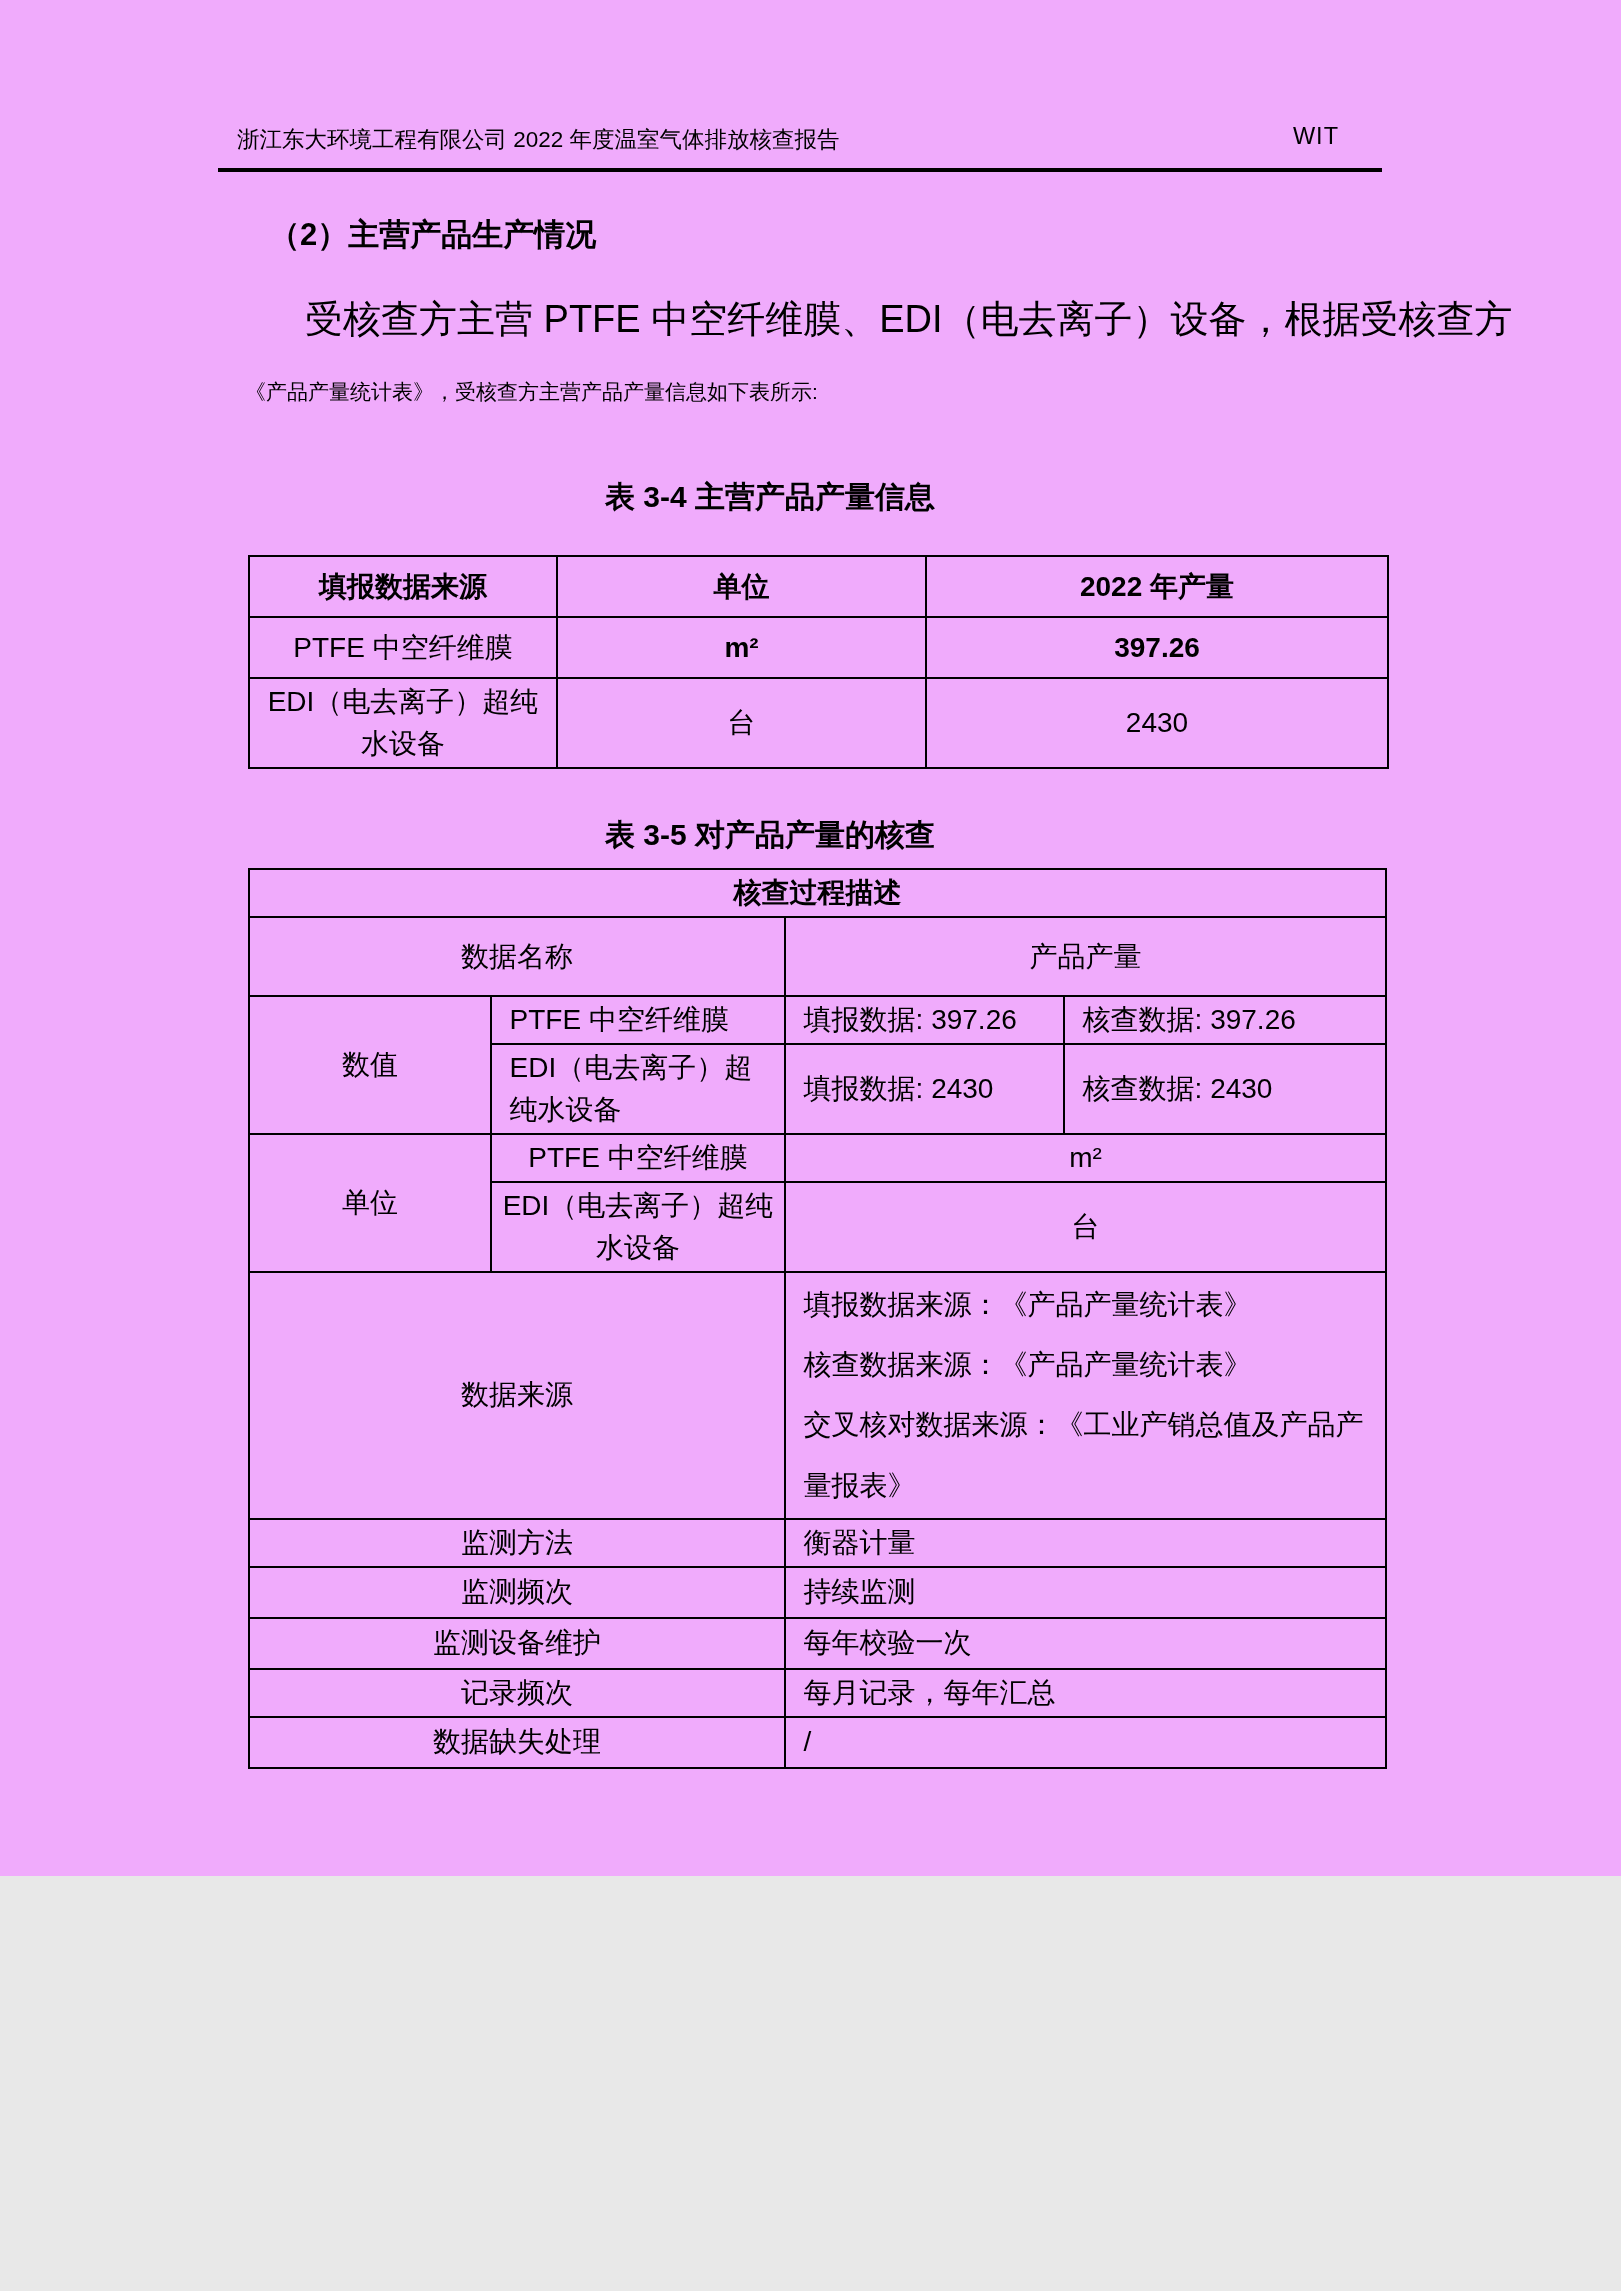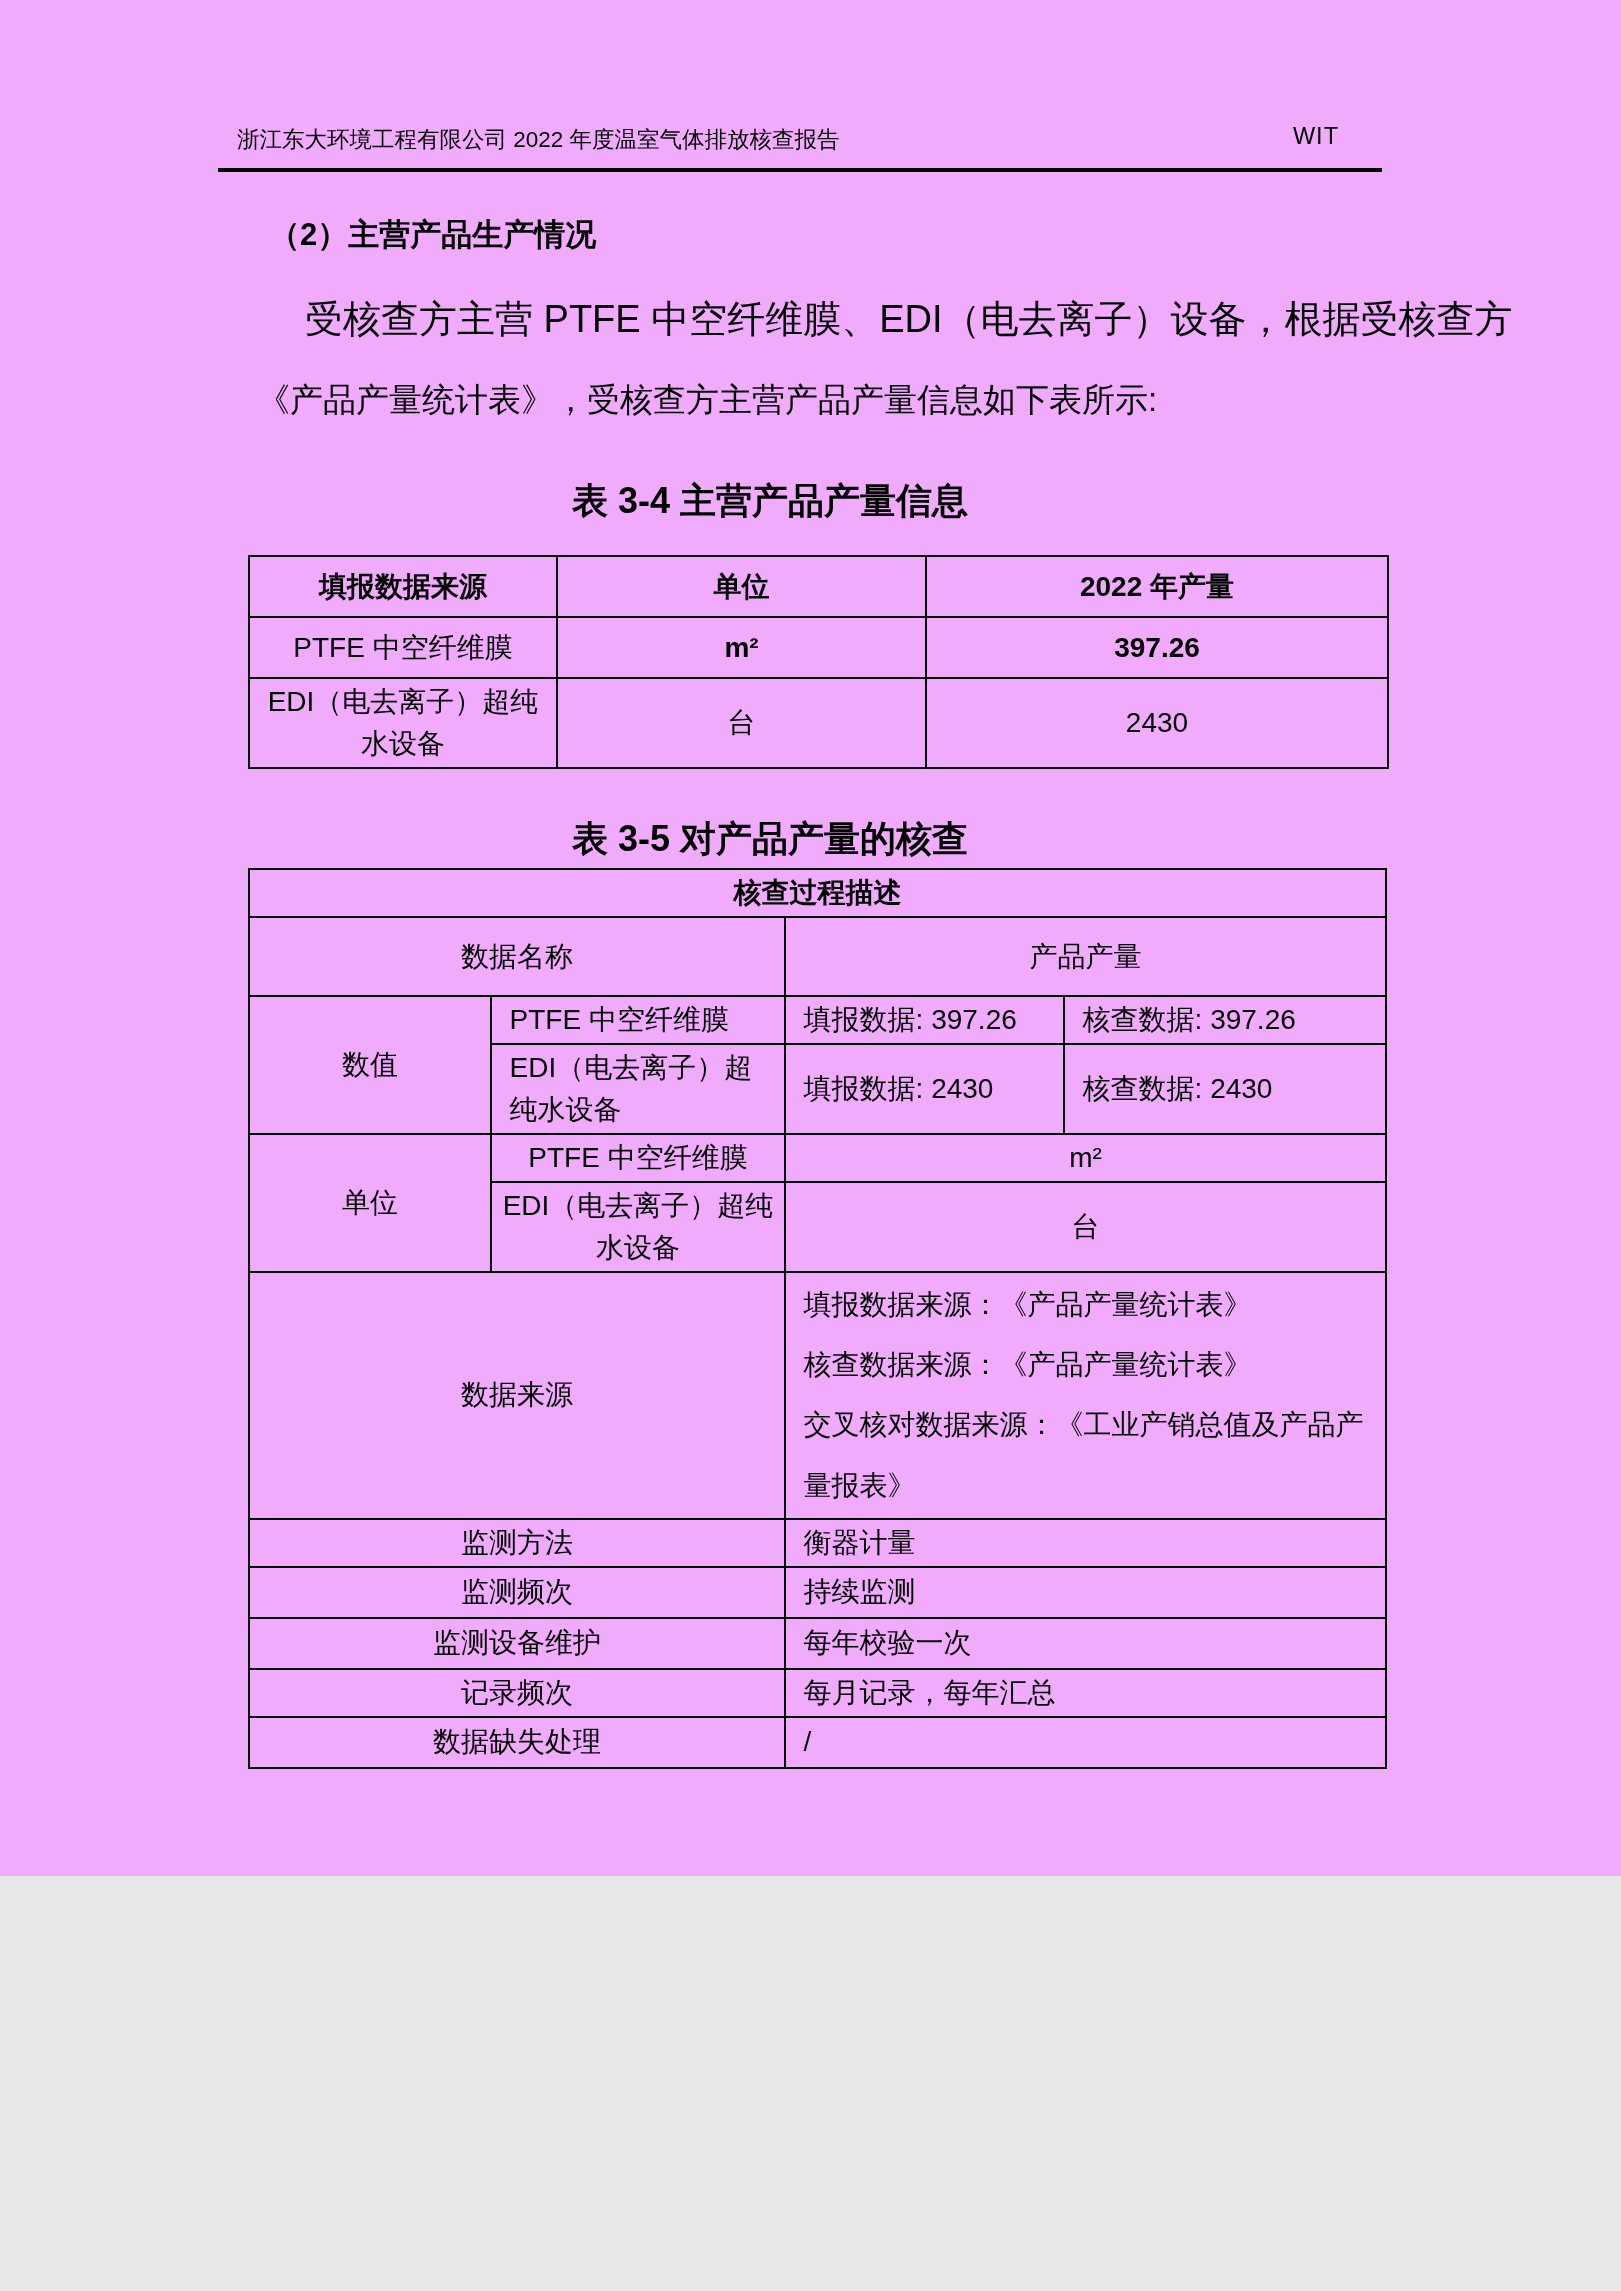--- a/index.html
+++ b/index.html
@@ -55,31 +55,30 @@
     position: absolute;
     left: 305px;
     top: 294px;
     font-size: 38px;
     white-space: nowrap;
   }
   .para-line2 {
     position: absolute;
     left: 245px;
     top: 378px;
-    font-size: 33px;
-    white-space: nowrap;
-    margin-left: 12px;
+    font-size: 21px;
+    white-space: nowrap;
   }
 
   .tbl-title {
     position: absolute;
     left: 201px;
     width: 1138px;
     text-align: center;
-    font-size: 36px;
+    font-size: 30px;
     font-weight: bold;
   }
   .t34-title { top: 477px; }
   .t35-title { top: 815px; }
 
   
   table.doc {
     position: absolute;
     left: 248px;
     width: 1138px;

